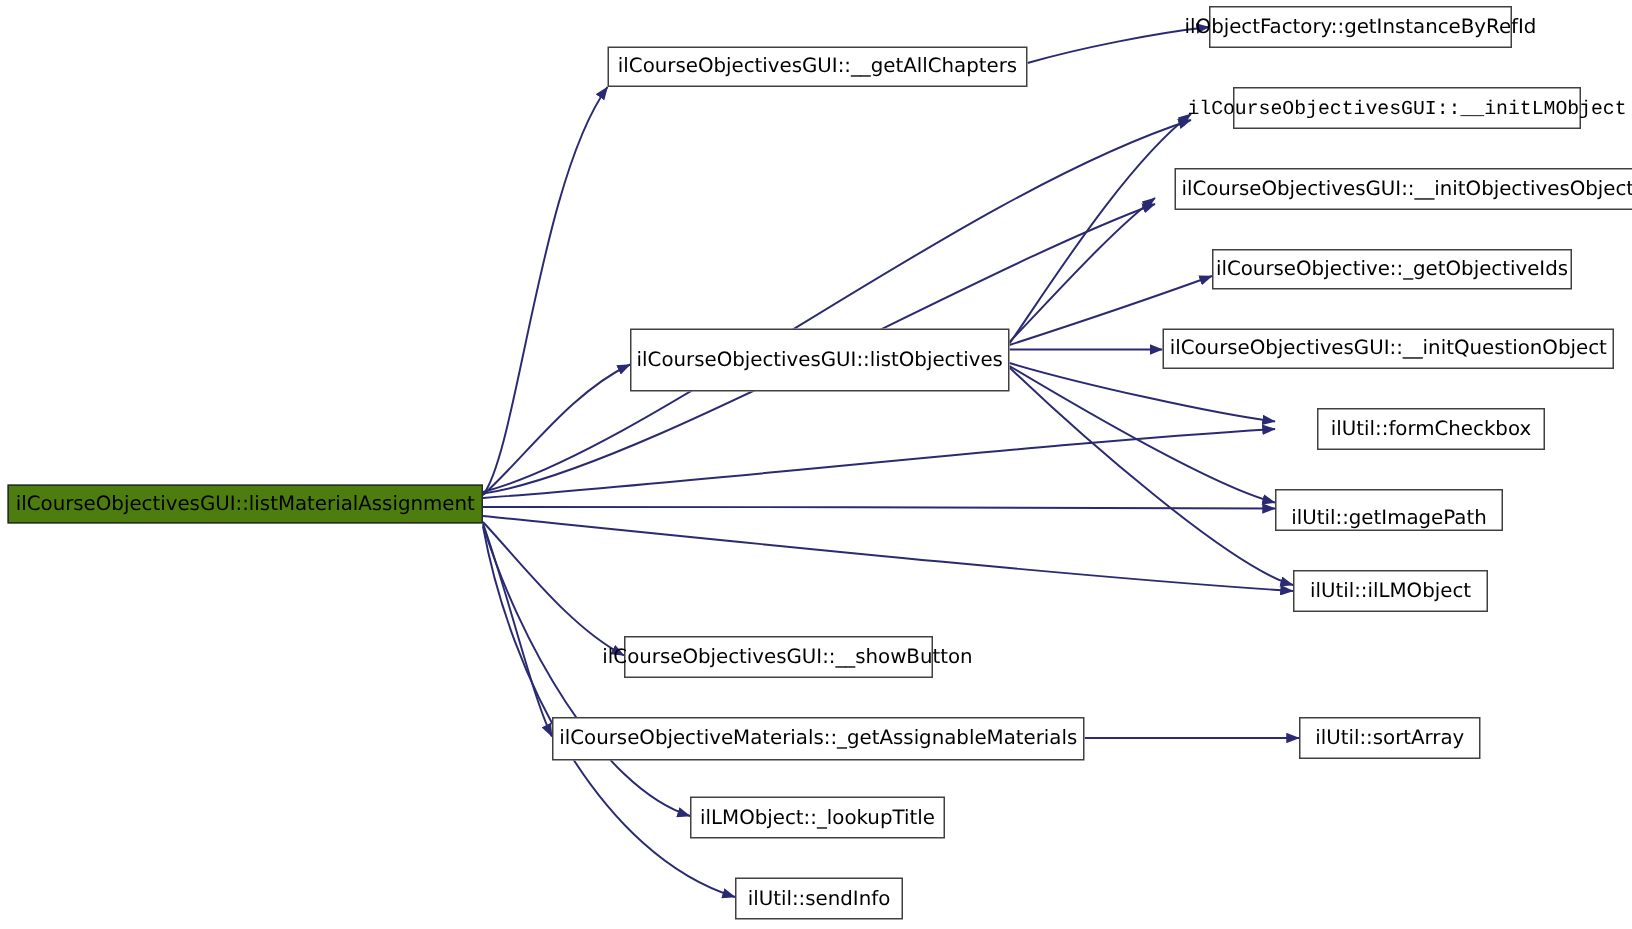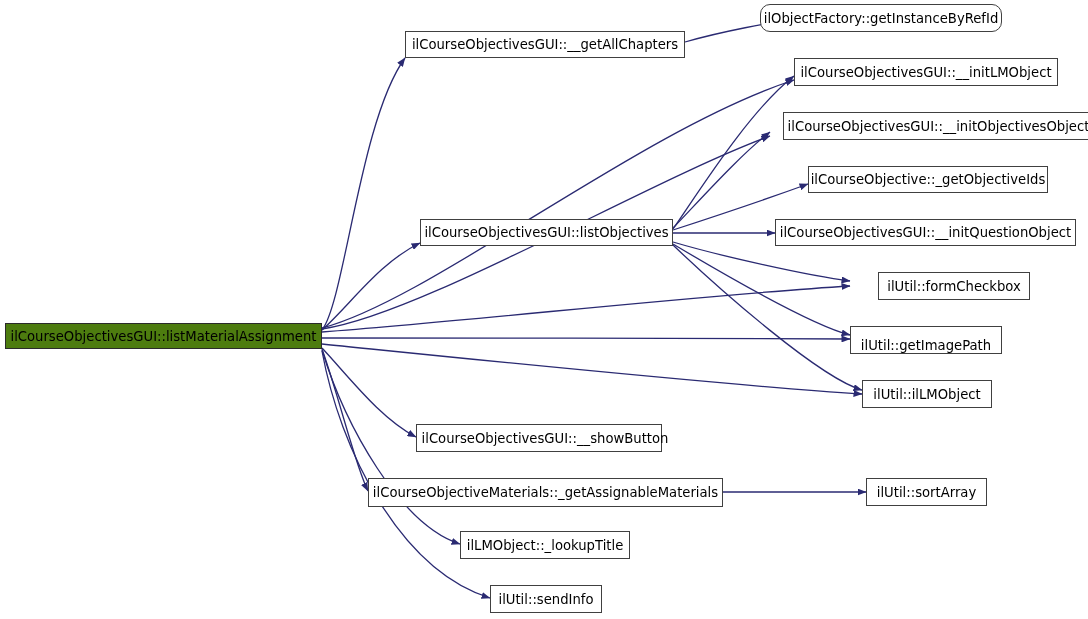--- a/index.html
+++ b/index.html
@@ -44,48 +44,48 @@
         <path d="M723,492 C770,492 830,492 866,492" fill="none" stroke="#2a2a72" stroke-width="1.3" marker-end="url(#arrow)"></path>
       </g>
   </svg>
   <div id="node-layer">
       <div class="node root" style="left: 5px; top: 323px; width: 317px; height: 26px;">
         <span>ilCourseObjectivesGUI::listMaterialAssignment</span>
       </div>
       <div class="node" style="left: 405px; top: 31px; width: 280px; height: 27px;">
         <span>ilCourseObjectivesGUI::__getAllChapters</span>
       </div>
-      <div class="node" style="left: 760px; top: 4px; width: 242px; height: 28px; border-radius: 10px;">
+      <div class="node" style="left: 806px; top: 4px; width: 202px; height: 28px;">
         <span>ilObjectFactory::getInstanceByRefId</span>
       </div>
-      <div class="node" style="left: 794px; top: 58px; width: 264px; height: 28px;">
+      <div class="node" style="left: 822px; top: 58px; width: 232px; height: 28px; font-family: Liberation Mono, monospace;">
         <span>ilCourseObjectivesGUI::__initLMObject</span>
       </div>
       <div class="node" style="left: 770px; top: 112px; width: 311px; height: 28px; margin-left: 13px;">
         <span>ilCourseObjectivesGUI::__initObjectivesObject</span>
       </div>
       <div class="node" style="left: 808px; top: 166px; width: 240px; height: 27px;">
         <span>ilCourseObjective::_getObjectiveIds</span>
       </div>
-      <div class="node" style="left: 420px; top: 219px; width: 253px; height: 27px;">
+      <div class="node" style="left: 420px; top: 219px; width: 253px; height: 42px;">
         <span>ilCourseObjectivesGUI::listObjectives</span>
       </div>
       <div class="node" style="left: 775px; top: 219px; width: 301px; height: 27px;">
         <span>ilCourseObjectivesGUI::__initQuestionObject</span>
       </div>
       <div class="node" style="left: 850px; top: 272px; width: 152px; height: 28px; margin-left: 28px;">
         <span>ilUtil::formCheckbox</span>
       </div>
       <div class="node" style="left: 850px; top: 326px; width: 152px; height: 28px; align-items: flex-end;">
         <span>ilUtil::getImagePath</span>
       </div>
       <div class="node" style="left: 862px; top: 380px; width: 130px; height: 28px;">
         <span>ilUtil::ilLMObject</span>
       </div>
-      <div class="node" style="left: 416px; top: 424px; width: 246px; height: 28px; padding-left: 12px;">
+      <div class="node" style="left: 416px; top: 424px; width: 206px; height: 28px; padding-left: 12px;">
         <span>ilCourseObjectivesGUI::__showButton</span>
       </div>
       <div class="node" style="left: 368px; top: 478px; width: 355px; height: 29px;">
         <span>ilCourseObjectiveMaterials::_getAssignableMaterials</span>
       </div>
       <div class="node" style="left: 866px; top: 478px; width: 121px; height: 28px;">
         <span>ilUtil::sortArray</span>
       </div>
       <div class="node" style="left: 460px; top: 531px; width: 170px; height: 28px;">
         <span>ilLMObject::_lookupTitle</span>

